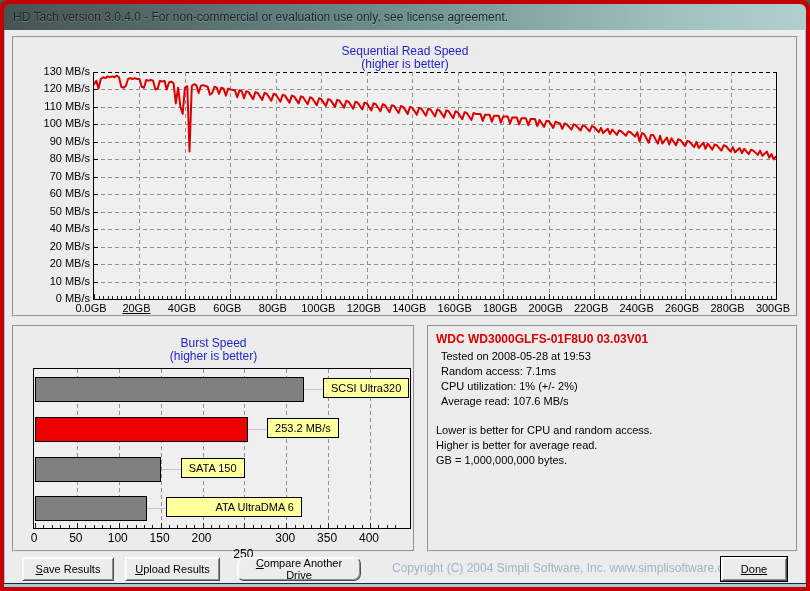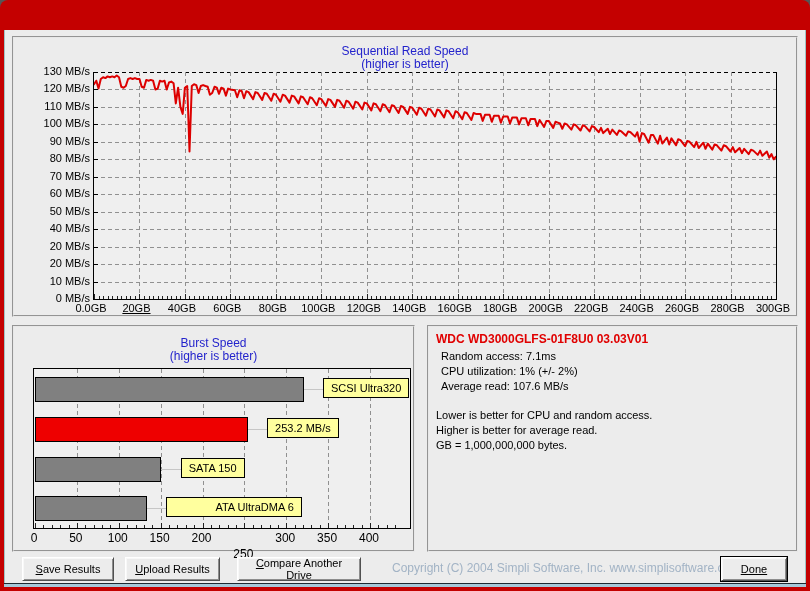--- a/index.html
+++ b/index.html
@@ -61,32 +61,35 @@
   .btn{
     position:absolute;top:527px;height:24px;background:#ececec;
     border:1px solid;border-color:#ffffff #505050 #505050 #ffffff;
     box-shadow:inset 1px 1px 0 #f8f8f8, inset -1px -1px 0 #8c8c8c;
     font-family:"Liberation Sans",sans-serif;font-size:11px;color:#000;
     display:flex;align-items:center;justify-content:center;cursor:default;
   }
   .btn .mn{text-decoration:underline;}
   #btn-save{left:18px;width:92px;}
   #btn-upload{left:121px;width:95px;}
-  #btn-compare{left:233px;width:124px;}
+  #btn-compare{left:233px;width:124px;border-radius:7px;}
   #btn-done{left:717px;width:66px;outline:1px solid #000;text-decoration:underline;}
   #copyright{
     position:absolute;left:388px;top:531px;font-size:12px;color:#a2b3c5;
     white-space:nowrap;
   }
   svg{display:block;}
 </style>
 </head>
 <body>
 
 <div id="win">
+  <div id="titlebar">
+    <span>HD Tach version 3.0.4.0  - For non-commercial or evaluation use only, see license agreement.</span>
+  </div>
 
   <div id="client">
 
     <div id="seq-panel" class="panel etched">
       <div id="seq-titles">
         <div class="chart-title">Sequential Read Speed</div>
         <div class="chart-sub">(higher is better)</div>
       </div>
     </div>
     <div id="seq-plot">
@@ -404,20 +407,21 @@
         <div class="burst-xlab" style="left: 135.625px; top: 501px;">150</div>
         <div class="burst-xlab" style="left: 177.5px; top: 501px;">200</div>
         <div class="burst-xlab" style="left: 219.375px; top: 501px; margin-top: 16px;">250</div>
         <div class="burst-xlab" style="left: 261.25px; top: 501px;">300</div>
         <div class="burst-xlab" style="left: 303.125px; top: 501px;">350</div>
         <div class="burst-xlab" style="left: 345px; top: 501px;">400</div>
       </div>
 
     <div id="info-panel" class="panel etched">
       <div id="drive-name">WDC WD3000GLFS-01F8U0 03.03V01</div>
+      <div class="info-line">Tested on 2008-05-28 at 19:53</div>
       <div class="info-line">Random access: 7.1ms</div>
       <div class="info-line">CPU utilization: 1% (+/- 2%)</div>
       <div class="info-line">Average read: 107.6 MB/s</div>
       <div class="info-gap"></div>
       <div>Lower is better for CPU and random access.</div>
       <div>Higher is better for average read.</div>
       <div>GB = 1,000,000,000 bytes.</div>
     </div>
 
     <button id="btn-save" class="btn">

